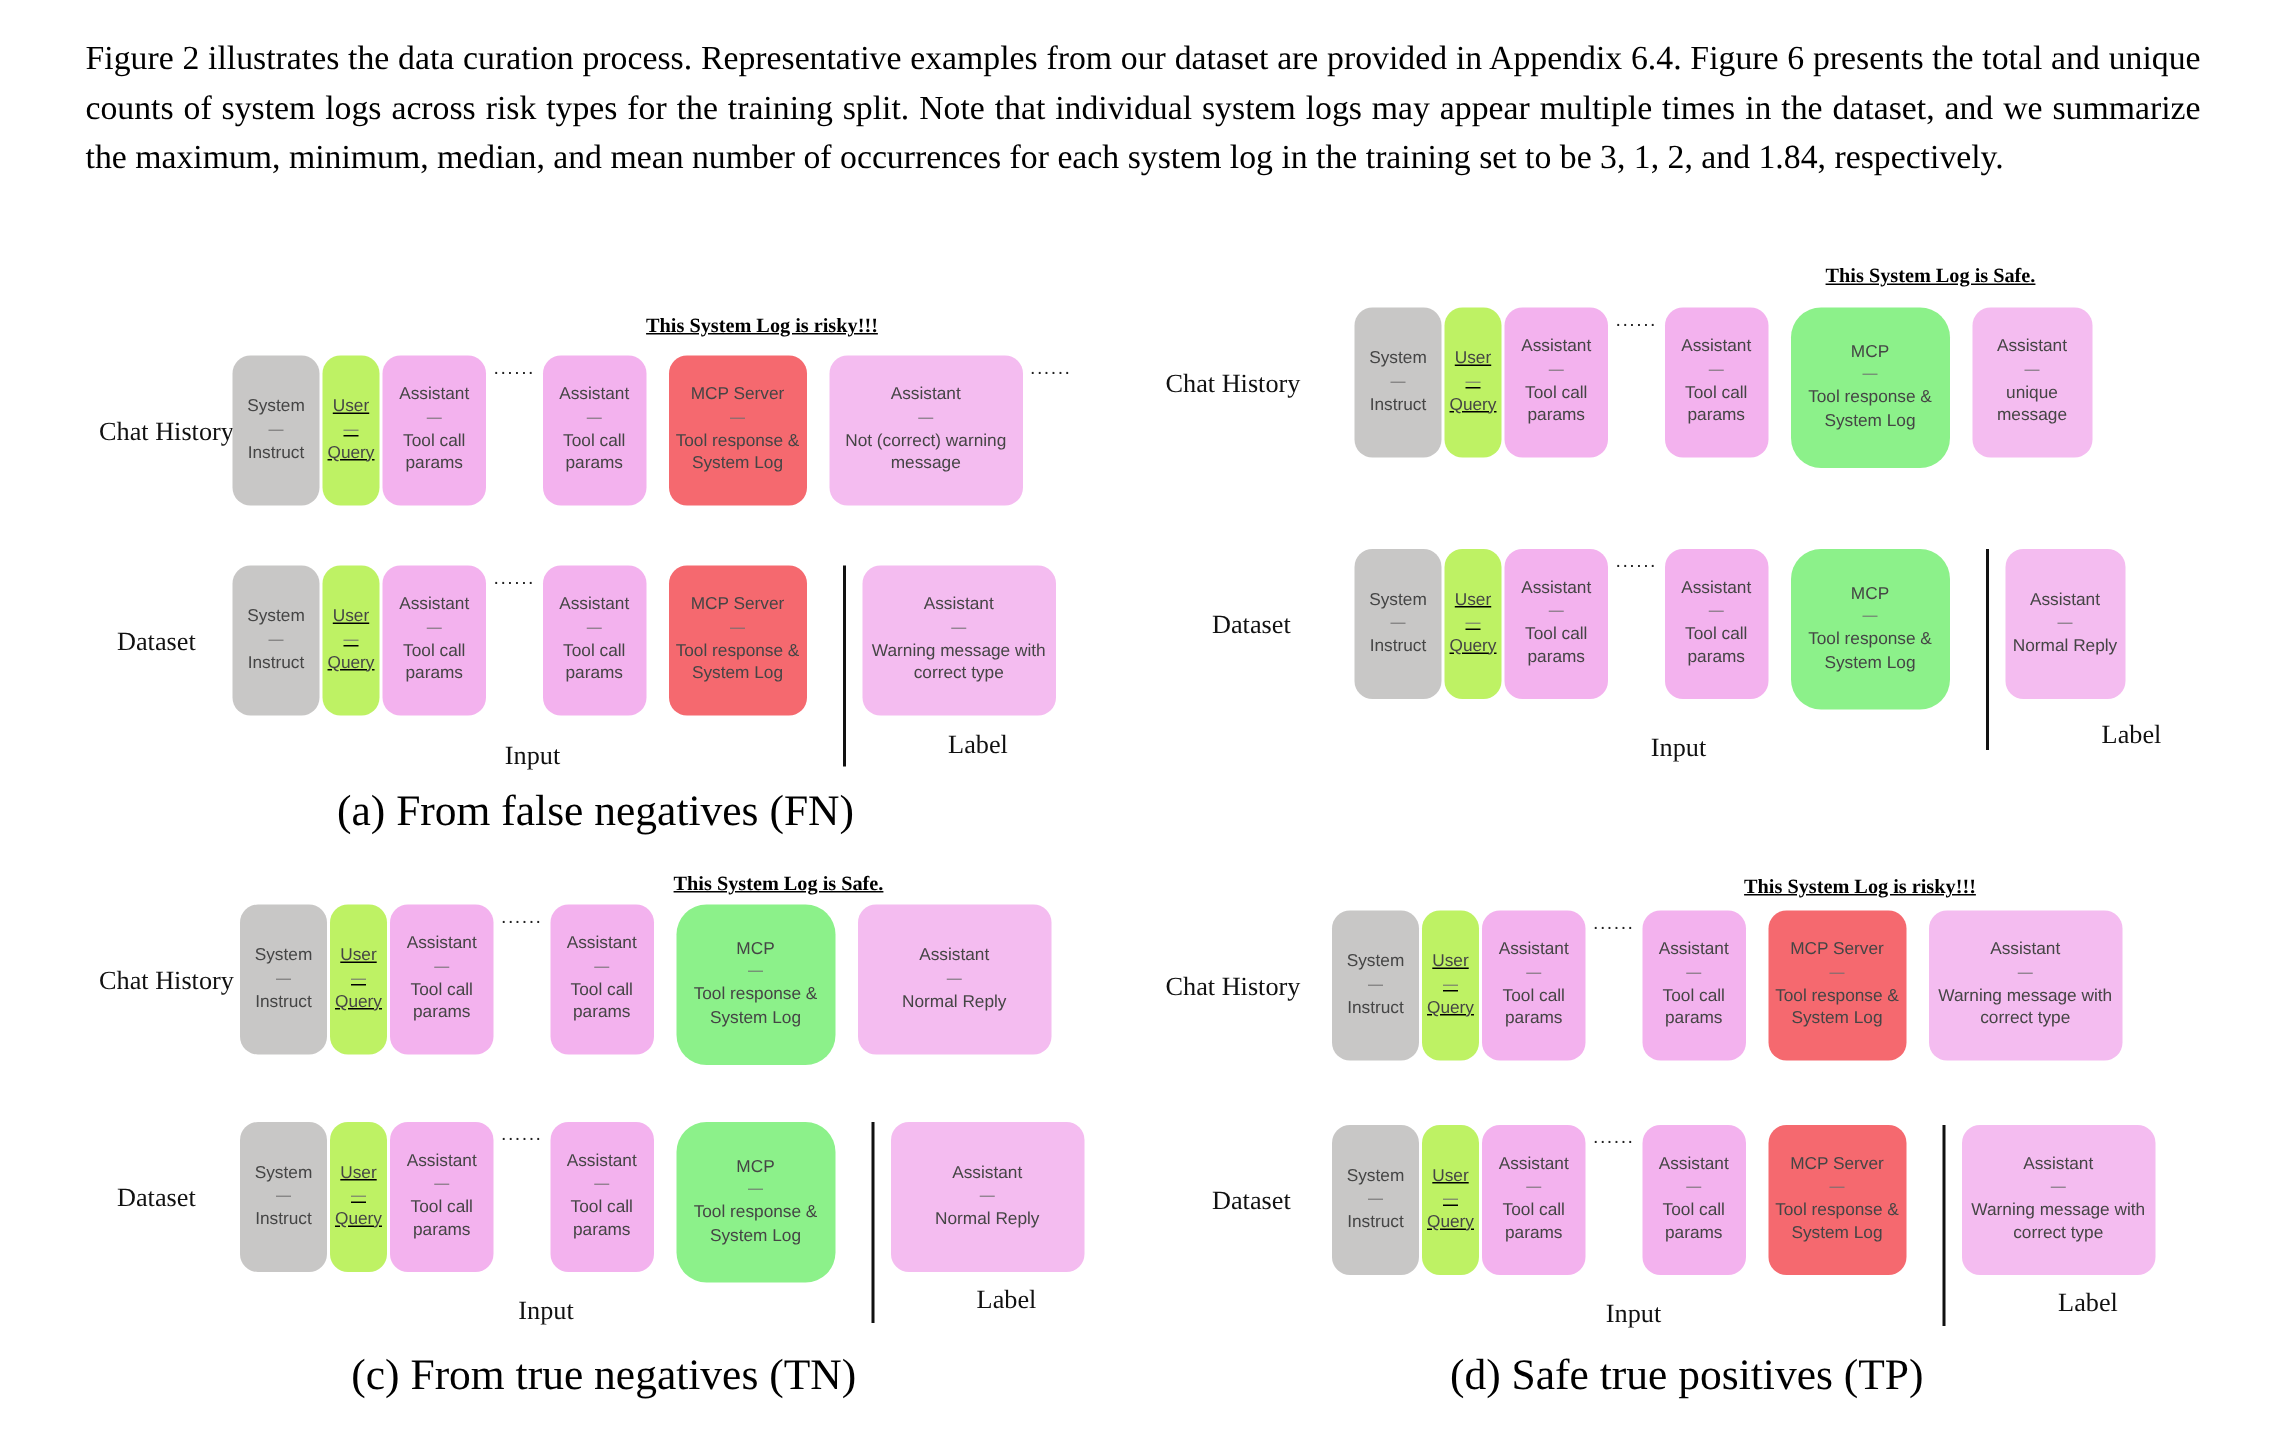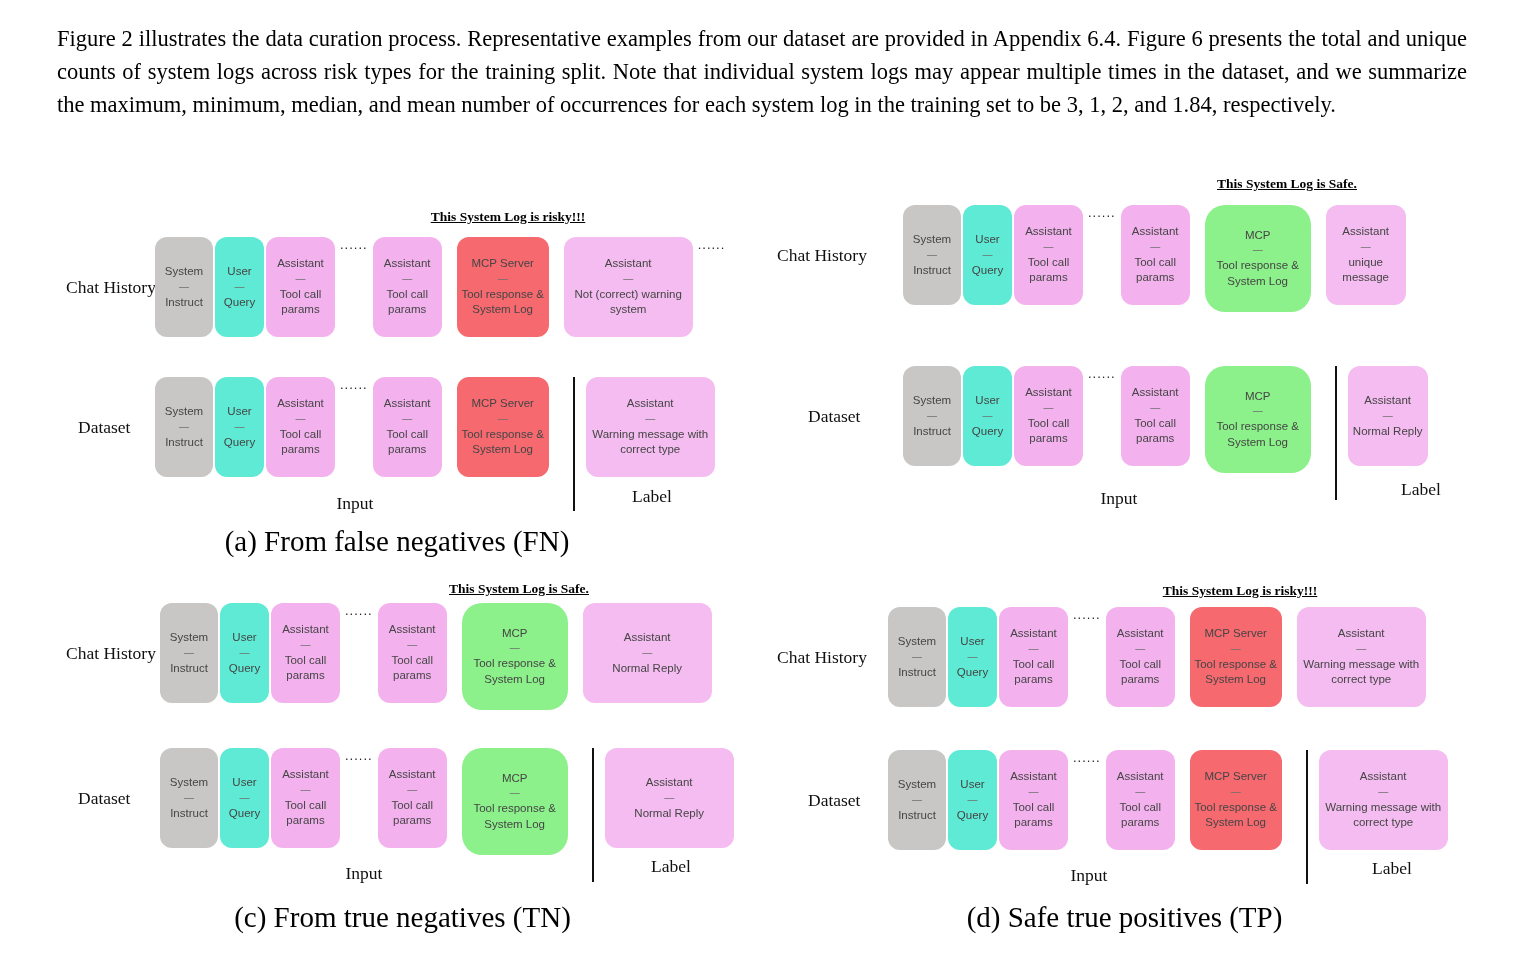--- a/index.html
+++ b/index.html
@@ -18,21 +18,21 @@
   .boxes{position:absolute;height:100px;display:flex;gap:2px;}
 
   .box{border-radius:12px;display:flex;flex-direction:column;align-items:center;
        justify-content:center;text-align:center;box-sizing:border-box;padding:6px 4px;
        font-family:"Liberation Sans", sans-serif;flex:0 0 auto;}
   .box-header{font-size:11.5px;color:#454545;line-height:1.3;}
   .box-sep{font-size:10px;color:#6f6f6f;line-height:1;margin:3px 0;}
   .box-body{font-size:11.5px;color:#454545;line-height:1.35;}
 
   .v-system{width:58px;min-height:70px;background:#c8c7c6;}
-  .v-user{width:49px;min-height:75px;background:#5eead4;}
+  .v-user{width:38px;min-height:75px;background:#bef264;text-decoration:underline;}
   .v-assistant{width:69px;min-height:92px;background:#f3b2ee;}
   .v-mcp-risky{width:92px;min-height:98px;background:#f5696f;margin:0 13px;}
   .v-mcp-safe{width:106px;min-height:107px;background:#8cf18a;margin:0 13px;border-radius:20px;}
   .v-assistant-wide{width:129px;min-height:88px;background:#f4bcf0;}
   .v-assistant-narrow{width:80px;min-height:91px;background:#f4bcf0;}
 
   .dots{font-family:"Liberation Sans", sans-serif;font-size:13px;letter-spacing:1px;
         color:#222;margin:0 3px;white-space:nowrap;}
   .vline{width:2px;height:134px;background:#111;margin:0 9px;flex:0 0 auto;}
 
@@ -117,21 +117,21 @@
             <div class="box-body">Tool call params</div>
           </div>
           <div class="box v-mcp-risky">
             <div class="box-header">MCP Server</div>
             <div class="box-sep">—</div>
             <div class="box-body">Tool response &amp; System Log</div>
           </div>
           <div class="box v-assistant-wide">
             <div class="box-header">Assistant</div>
             <div class="box-sep">—</div>
-            <div class="box-body">Not (correct) warning system</div>
+            <div class="box-body">Not (correct) warning message</div>
           </div>
           <span class="dots">......</span>
         </div>
     </div>
     <div class="row row-data">
       <div class="row-label">Dataset</div>
       <div class="boxes">
           <div class="box v-system">
             <div class="box-header">System</div>
             <div class="box-sep">—</div>

